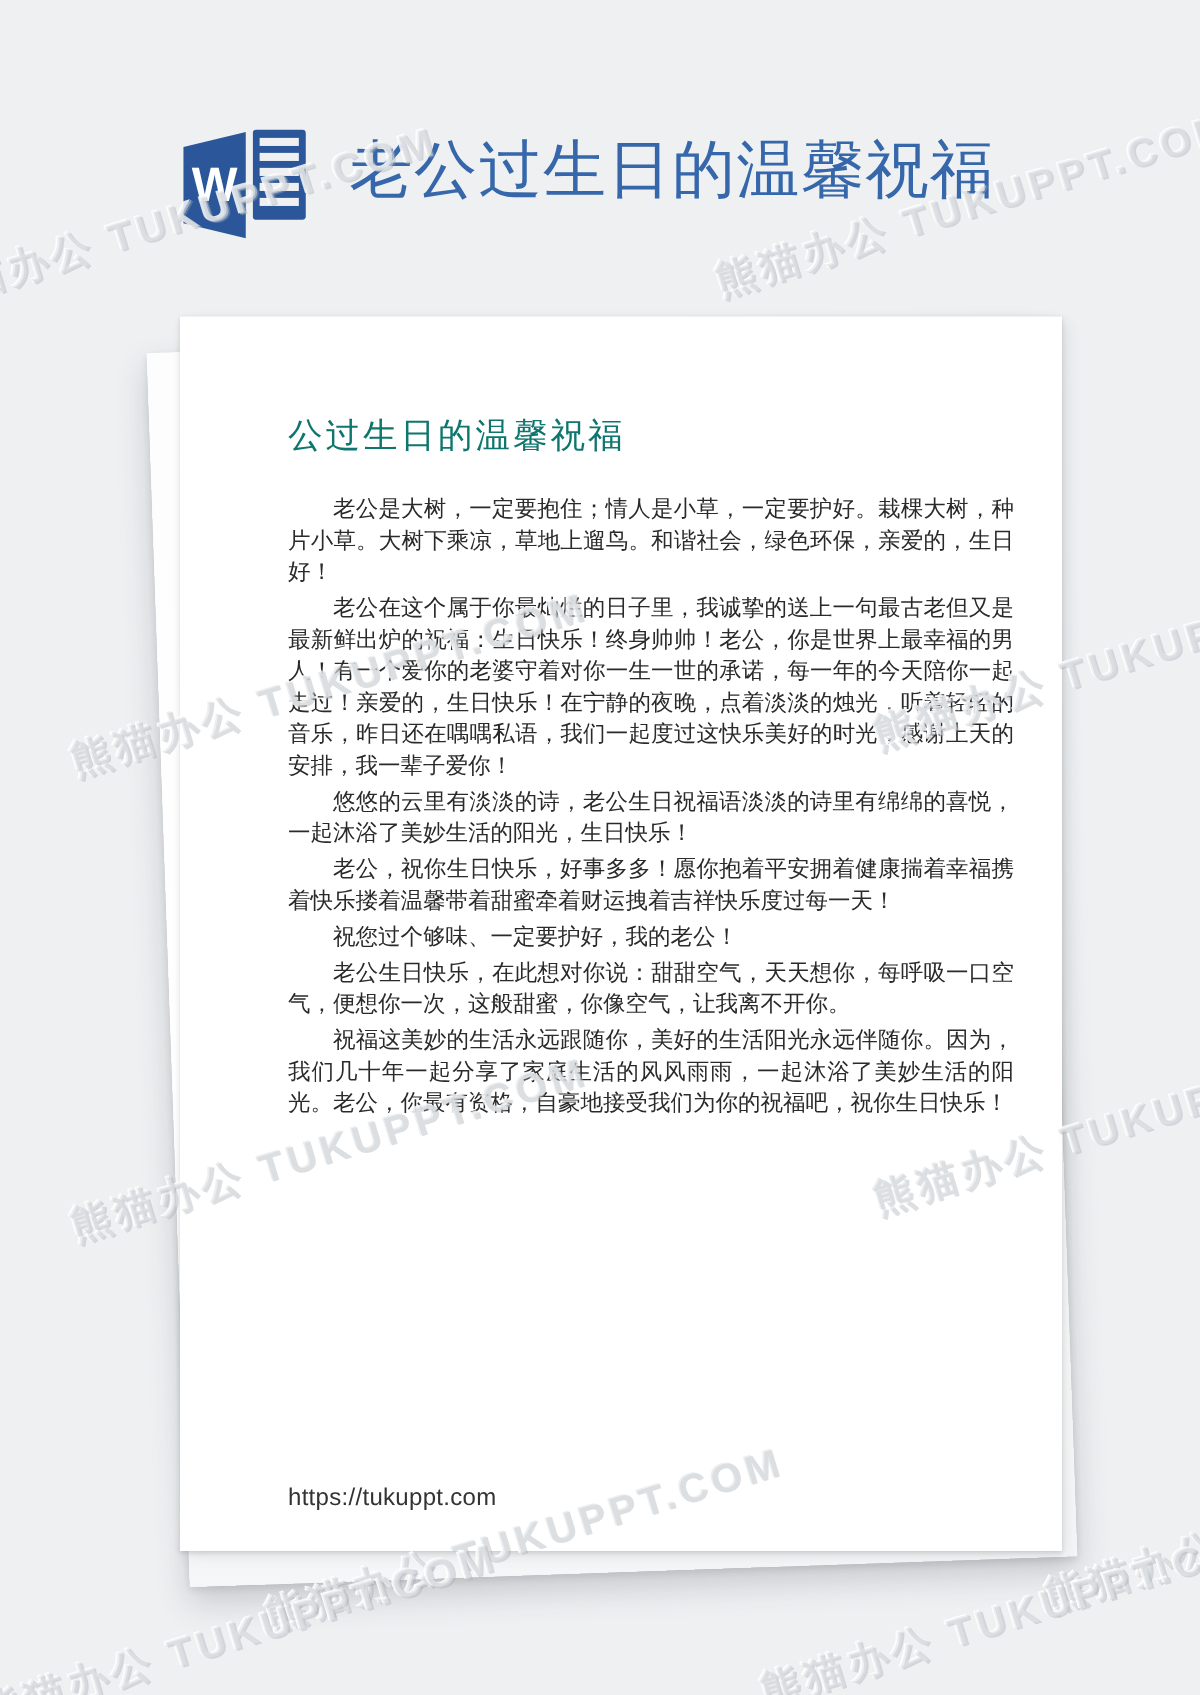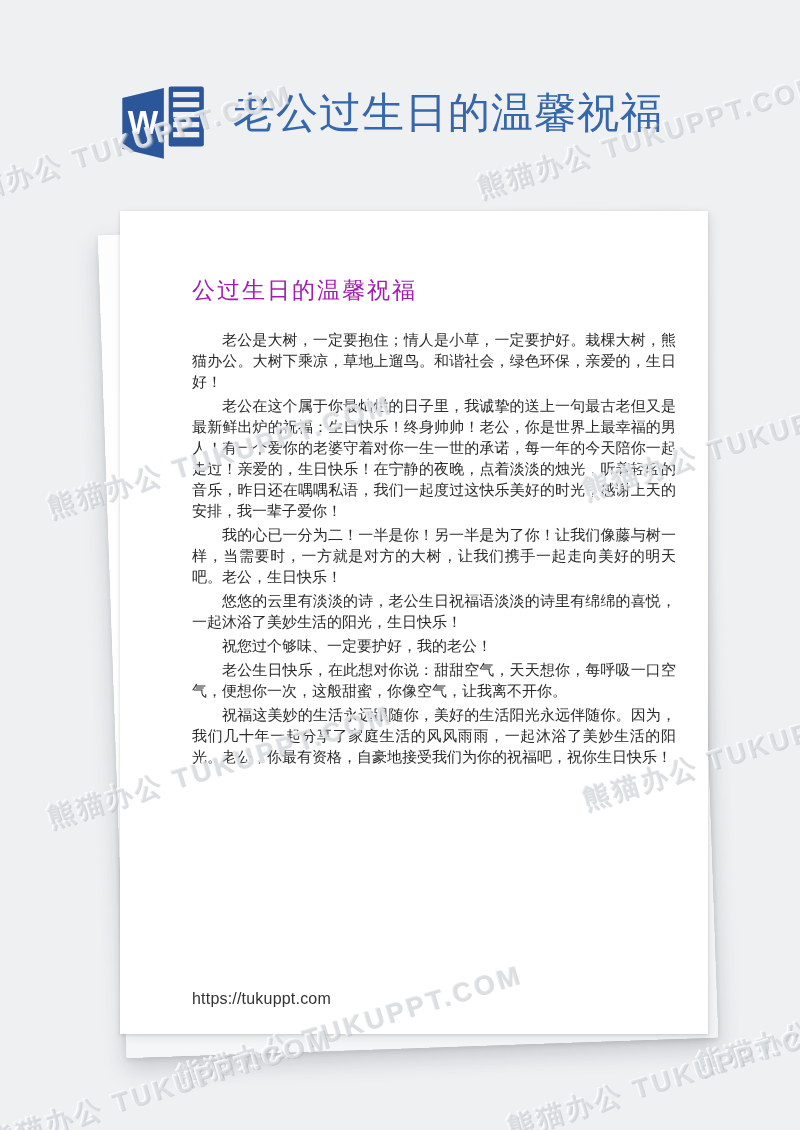--- a/index.html
+++ b/index.html
@@ -31,21 +31,21 @@
   .paper.front {
     left:120px; top:211px; width:588px; height:823px;
     box-shadow:0 1px 3px rgba(60,64,70,0.18), 3px 4px 10px rgba(60,64,70,0.10);
   }
   .page-inner {
     position:relative; width:100%; height:100%;
     padding:64px 32px 0 72px;
   }
   .doc-title {
     font-family:"Liberation Serif","DejaVu Serif",serif;
-    font-size:23px; font-weight:400; color:#a21caf;
+    font-size:23px; font-weight:400; color:#0f766e;
     letter-spacing:2px; margin-bottom:24px; white-space:nowrap;
   }
   .doc-text {
     width:484px; height:648px; overflow:hidden;
   }
   .doc-para {
     font-family:"Liberation Serif","DejaVu Serif",serif;
     font-size:15px; line-height:21px; color:#2a2a2a;
     text-align:justify; text-indent:2em; margin:0 0 3px 0;
   }
@@ -88,24 +88,24 @@
   </svg>
   <div class="page-title">老公过生日的温馨祝福</div>
 </div>
 
 <div class="paper back"></div>
 
 <div class="paper front">
   <div class="page-inner">
     <div class="doc-title">公过生日的温馨祝福</div>
     <div class="doc-text">
-        <p class="doc-para">老公是大树，一定要抱住；情人是小草，一定要护好。栽棵大树，熊猫办公。大树下乘凉，草地上遛鸟。和谐社会，绿色环保，亲爱的，生日好！</p>
+        <p class="doc-para">老公是大树，一定要抱住；情人是小草，一定要护好。栽棵大树，种片小草。大树下乘凉，草地上遛鸟。和谐社会，绿色环保，亲爱的，生日好！</p>
         <p class="doc-para">老公在这个属于你最灿烂的日子里，我诚挚的送上一句最古老但又是最新鲜出炉的祝福：生日快乐！终身帅帅！老公，你是世界上最幸福的男人！有一个爱你的老婆守着对你一生一世的承诺，每一年的今天陪你一起走过！亲爱的，生日快乐！在宁静的夜晚，点着淡淡的烛光，听着轻轻的音乐，昨日还在喁喁私语，我们一起度过这快乐美好的时光，感谢上天的安排，我一辈子爱你！</p>
-        <p class="doc-para">我的心已一分为二！一半是你！另一半是为了你！让我们像藤与树一样，当需要时，一方就是对方的大树，让我们携手一起走向美好的明天吧。老公，生日快乐！</p>
         <p class="doc-para">悠悠的云里有淡淡的诗，老公生日祝福语淡淡的诗里有绵绵的喜悦，一起沐浴了美妙生活的阳光，生日快乐！</p>
+        <p class="doc-para">老公，祝你生日快乐，好事多多！愿你抱着平安拥着健康揣着幸福携着快乐搂着温馨带着甜蜜牵着财运拽着吉祥快乐度过每一天！</p>
         <p class="doc-para">祝您过个够味、一定要护好，我的老公！</p>
         <p class="doc-para">老公生日快乐，在此想对你说：甜甜空气，天天想你，每呼吸一口空气，便想你一次，这般甜蜜，你像空气，让我离不开你。</p>
         <p class="doc-para">祝福这美妙的生活永远跟随你，美好的生活阳光永远伴随你。因为，我们几十年一起分享了家庭生活的风风雨雨，一起沐浴了美妙生活的阳光。老公，你最有资格，自豪地接受我们为你的祝福吧，祝你生日快乐！</p>
       </div>
     <div class="doc-footer">https://tukuppt.com</div>
   </div>
 </div>
 
 <div class="watermark-layer">
     <span class="wm" style="left: -60px; top: 128px;">熊猫办公 TUKUPPT.COM</span>

